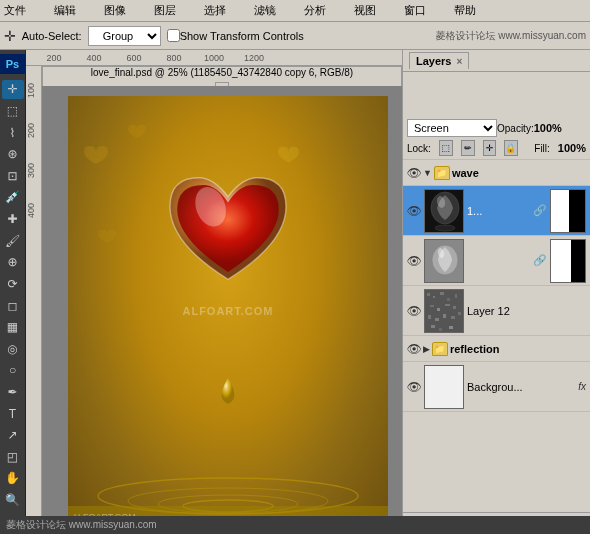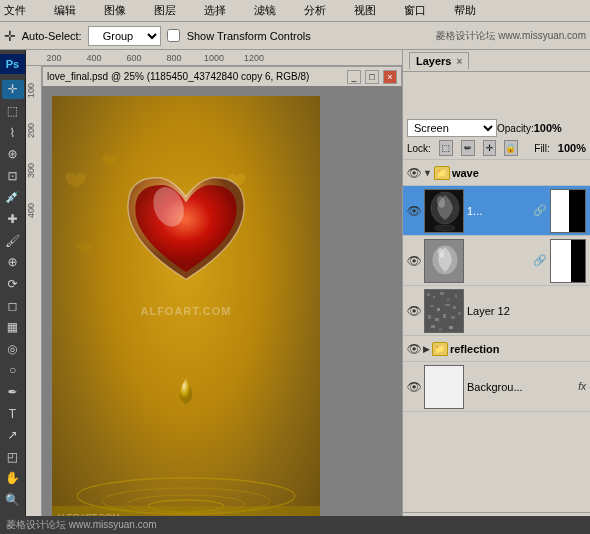--- a/index.html
+++ b/index.html
@@ -47,21 +47,21 @@
     .toolbar-select {
       height: 20px;
       font-size: 11px;
       background: #fff;
       border: 1px solid #999;
       padding: 0 10px;
     }
     .toolbar-checkbox-label {
       display: flex;
       align-items: center;
-      gap: 7px;
+      gap: 0;
       font-size: 11px;
     }
 
     
     .main-area {
       display: flex;
       width: 100%;
       height: calc(534px - 22px - 28px);
     }
 
@@ -163,20 +163,21 @@
     }
     .doc-titlebar {
       height: 20px;
       background: #d4d0c8;
       border: 1px solid #999;
       border-bottom: none;
       display: flex;
       align-items: center;
       padding: 0 4px;
       gap: 4px;
+      flex-direction: column;
     }
     .doc-title-text {
       font-size: 10px;
       color: #000;
       flex: 1;
     }
     .doc-btn {
       width: 14px; height: 14px;
       border: 1px solid #999;
       background: #d4d0c8;
@@ -189,22 +190,22 @@
     .doc-btn.close { background: #c8513a; color: #fff; }
     .doc-content {
       position: relative;
       width: 100%;
       height: calc(100% - 20px);
       background: #808080;
       overflow: hidden;
     }
     .canvas-image {
       position: absolute;
-      top: 10px; left: 10px;
-      width: 268px;
+      top: 10px; left: 26px;
+      width: 320px;
       height: 430px;
       overflow: hidden;
     }
     
     .canvas-bg {
       width: 100%;
       height: 100%;
       background: radial-gradient(ellipse at 50% 40%, #d4a017 0%, #b8860b 40%, #8b6914 70%, #6b4f0e 100%);
       position: relative;
       overflow: hidden;

